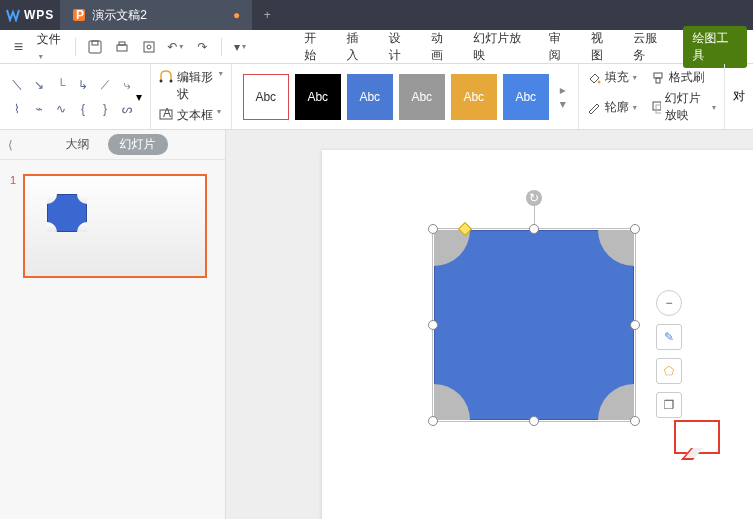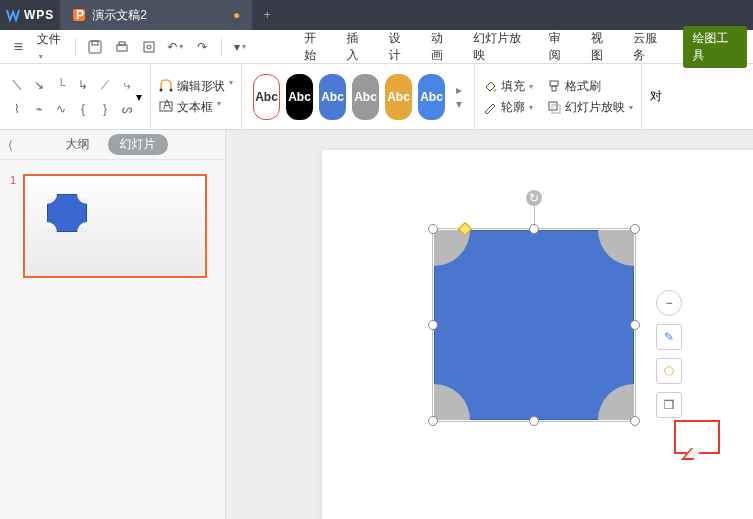--- a/index.html
+++ b/index.html
@@ -25,21 +25,21 @@
   .toolbar { height: 66px; background: #fff; border-bottom: 1px solid #ddd; display: flex; align-items: center; }
   .tool-section { height: 100%; border-right: 1px solid #e5e5e5; padding: 4px 8px; display: flex; align-items: center; }
   
   .shape-lines { display: grid; grid-template-columns: repeat(6, 18px); grid-template-rows: repeat(2, 20px); gap: 4px 4px; }
   .shape-lines span { display:flex; align-items:center; justify-content:center; color:#5b6b8a; }
   
   .tool-col { display:flex; flex-direction:column; gap:4px; }
   .tool-col .row { display:flex; gap:4px; color:#333; }
   .tool-col .row svg { flex-shrink:0; }
   
-  .abc-box { width: 27px; height: 46px; border-radius: 12px; display:flex; align-items:center; justify-content:center; margin: 0 3px; font-size:12px;font-weight:bold; }
+  .abc-box { width: 46px; height: 46px; border-radius: 0; display:flex; align-items:center; justify-content:center; margin: 0 3px; font-size:12px; }
   .abc1 { border:1.5px solid #d94b4b; color:#333; background:#fff; }
   .abc2 { background:#000; color:#fff; }
   .abc3 { background:#4a7ad4; color:#fff; }
   .abc4 { background:#999; color:#fff; }
   .abc5 { background:#e6a83a; color:#fff; }
   .abc6 { background:#4a85e6; color:#fff; }
   .abc-expand { width:14px; display:flex; align-items:center; justify-content:center; color:#888; margin-left:4px; }
   
   .fill-section { display:grid; grid-template-columns: auto auto; gap: 4px 14px; align-items:center; }
   .fill-section .it { display:flex; align-items:center; gap:4px; color:#333; }

